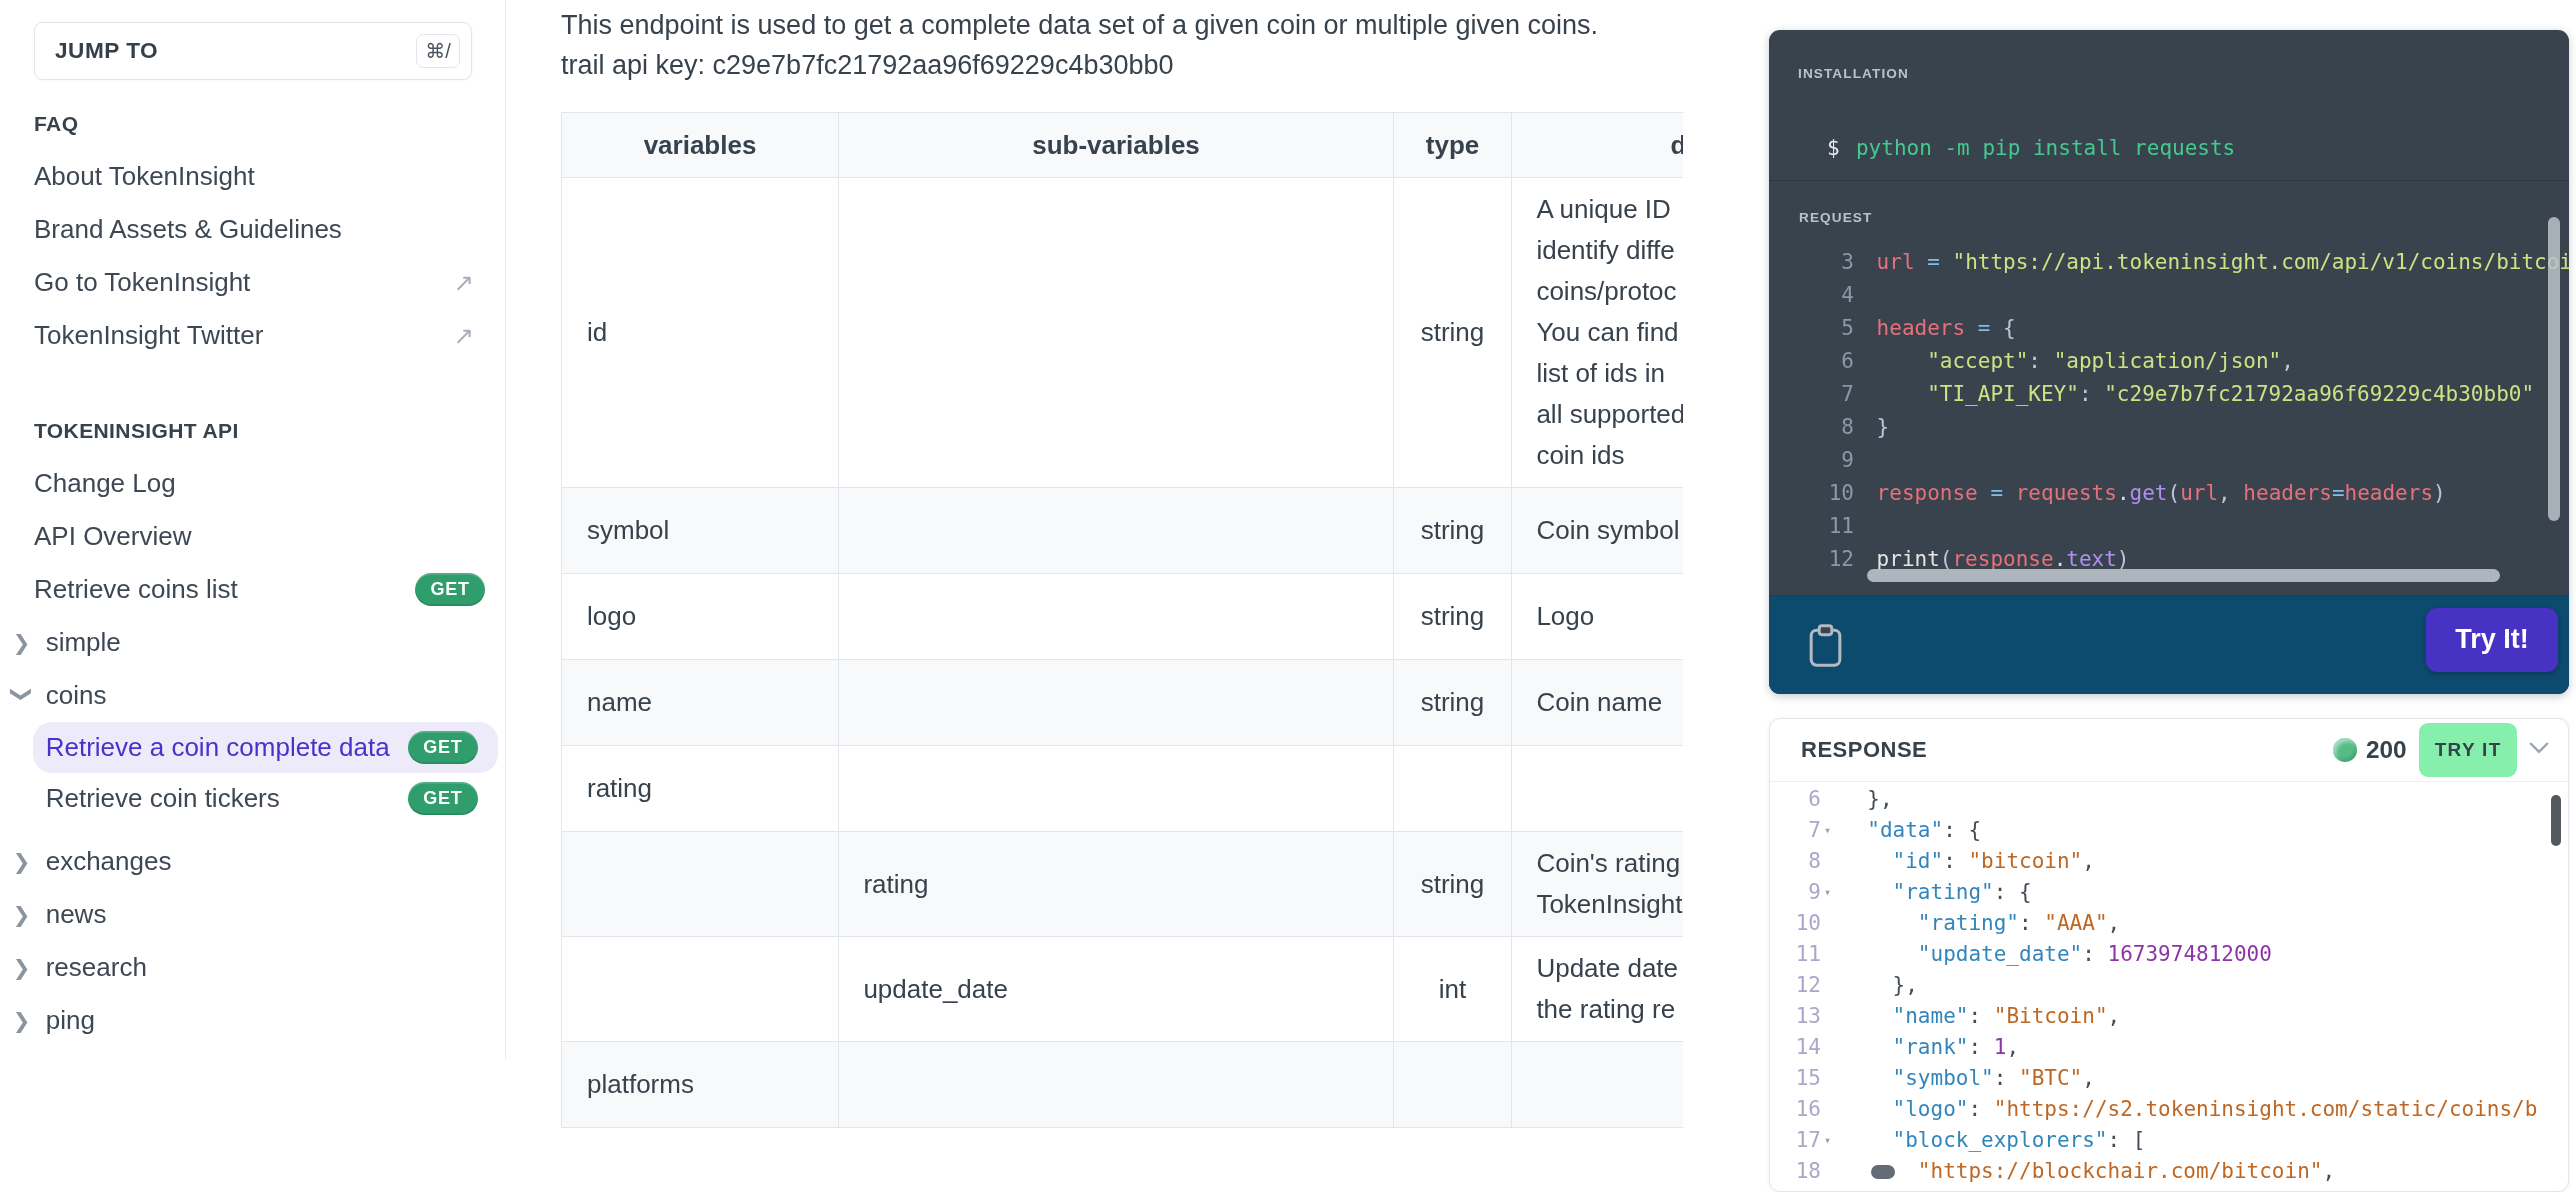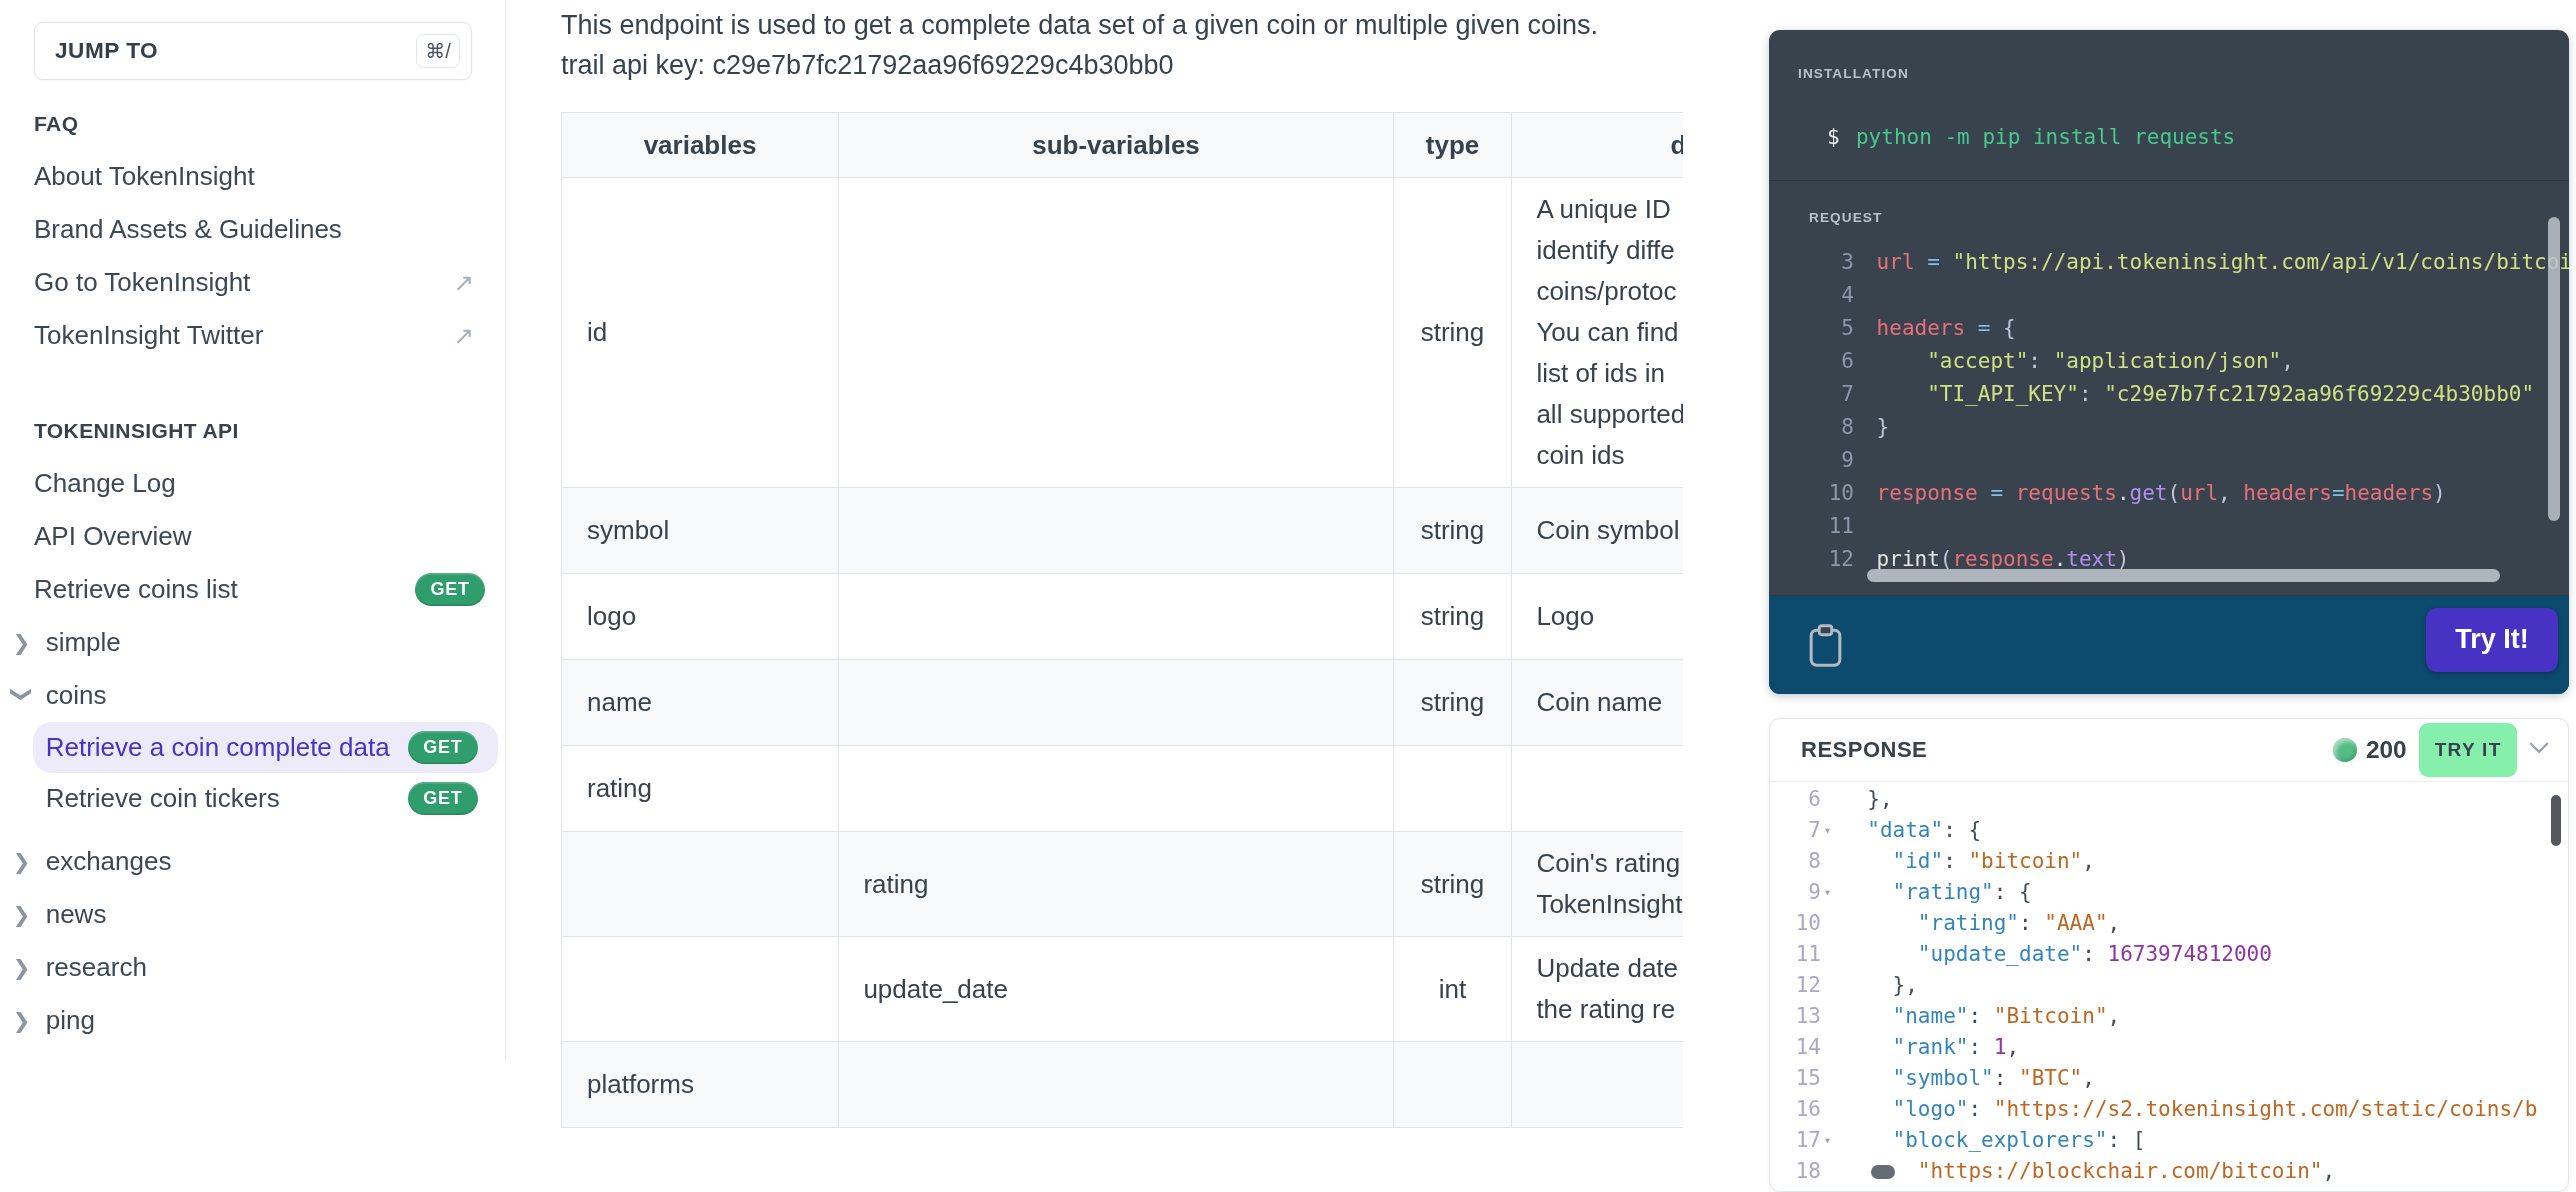--- a/index.html
+++ b/index.html
@@ -37,25 +37,25 @@
   td.c-var{padding-left:25px;}
   td.c-sub{padding-left:24.4px;}
   td.c-type{text-align:center;}
   td.c-desc{padding-left:24.4px;}
   .desc-line{line-height:41px;}
   tbody tr:nth-child(even){background:#f8f9fa;}
   
   .code-panel{position:absolute;left:1769px;top:30px;width:800px;height:664px;background:#39434e;border-radius:11px;overflow:hidden;box-shadow:0 2.7px 9px rgba(20,30,40,.22);}
   .cp-header{font-size:13.6px;font-weight:bold;letter-spacing:1.1px;color:#b9c2cc;}
   .install-sec{height:151px;box-sizing:border-box;border-bottom:1.8px solid #2e3842;padding:36px 29px 0 29px;}
-  .terminal{margin-top:40px;margin-left:29px;font-family:"DejaVu Sans Mono",monospace;font-size:21px;line-height:33px;white-space:pre;}
+  .terminal{margin-top:51px;margin-left:29px;font-family:"DejaVu Sans Mono",monospace;font-size:21px;line-height:33px;white-space:pre;}
   .prompt{color:#e9ecef;margin-right:16.3px;}
   .cmd{color:#45c98e;}
   .request-sec{position:relative;height:415px;box-sizing:border-box;padding-top:29px;}
-  .request-sec .cp-header{padding-left:40px;}
+  .request-sec .cp-header{padding-left:30px;}
   .req-code{margin-top:20px;}
   .code-line{display:flex;height:33px;align-items:center;font-family:"DejaVu Sans Mono",monospace;font-size:21px;}
   .ln{width:56px;padding-left:29px;text-align:right;color:#8e96aa;flex:none;}
   .code-line .content{margin-left:22.6px;white-space:pre;}
   .t-v{color:#e8707a}.t-o{color:#82bde8}.t-s{color:#cde283}.t-pu{color:#bfc4dc}
   .t-p{color:#d9dde8}.t-m{color:#b18ff0}.t-f{color:#e5e5e5}
   .vbar{position:absolute;right:9px;top:36px;width:11.8px;height:304px;background:#bcc2c9;border-radius:6.3px;opacity:.85;}
   .hbar{position:absolute;left:98px;bottom:13.6px;height:13.6px;width:633px;background:#bcc2c9;border-radius:7.2px;opacity:.9;}
   .cp-footer{position:absolute;left:0;right:0;bottom:0;height:98px;border-top:1.8px solid #2e3842;background:#0c4a6e;}
   .clip-btn{position:absolute;left:40px;top:28px;width:33px;height:43px;background:none;border:none;padding:0;cursor:pointer;}

